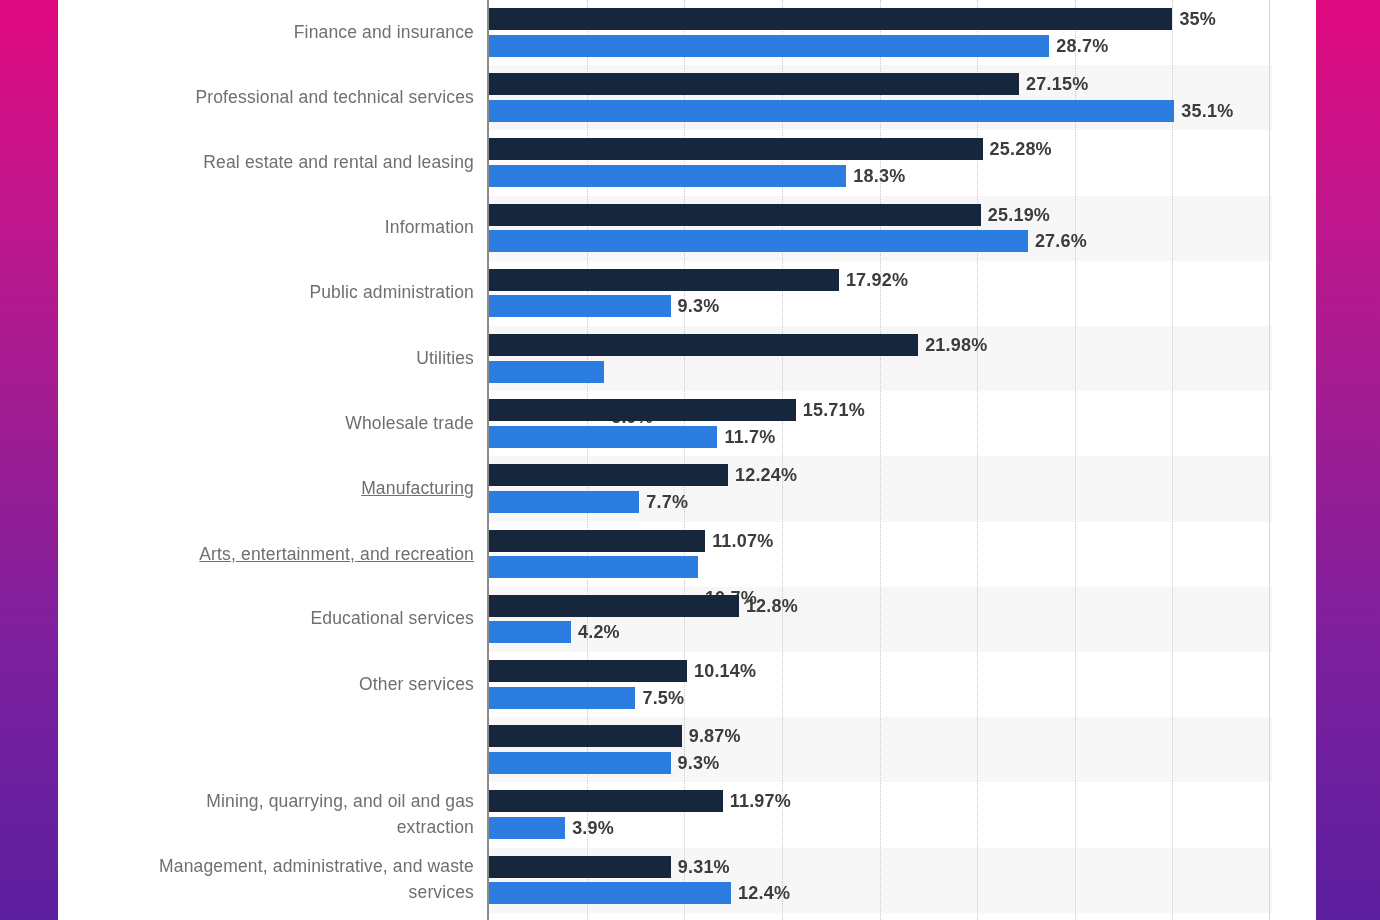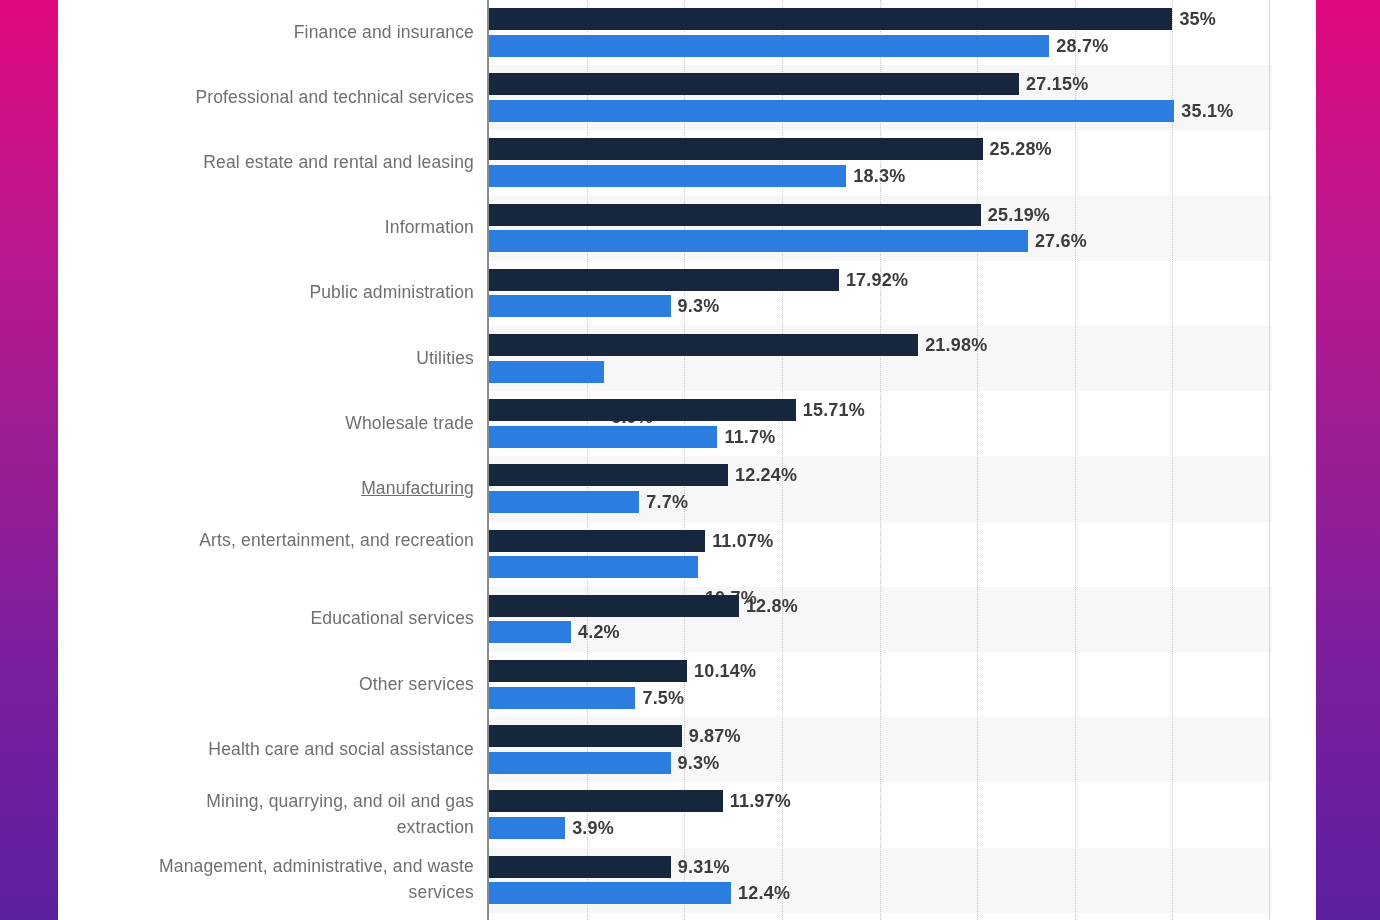--- a/index.html
+++ b/index.html
@@ -207,21 +207,21 @@
           <div class="row" style="top: 456.4px; height: 65.2px;">
             <div class="cat-label" style="top: 18.6px; text-decoration: underline;">
               <div>Manufacturing</div>
             </div>
             <div class="bar dark" style="top: 8px; width: 238.986px; background: rgb(22, 38, 60);"></div>
             <div class="bar-value" style="top: 8px; left: 676.986px;">12.24%</div>
             <div class="bar blue" style="top: 34.5px; width: 150.343px; background: rgb(43, 125, 224);"></div>
             <div class="bar-value" style="top: 34.5px; left: 588.342px;">7.7%</div>
           </div>
           <div class="row" style="top: 521.6px; height: 65.2px;">
-            <div class="cat-label" style="top: 5px;">
+            <div class="cat-label" style="top: 19px; text-decoration: underline;">
               <div>Arts, entertainment, and recreation</div>
             </div>
             <div class="bar dark" style="top: 8px; width: 216.142px; background: rgb(22, 38, 60);"></div>
             <div class="bar-value" style="top: 8px; left: 654.142px;">11.07%</div>
             <div class="bar blue" style="top: 34.5px; width: 208.917px; background: rgb(43, 125, 224);"></div>
             <div class="bar-value" style="top: 26px; left: 646.918px; margin-top: 39px;">10.7%</div>
           </div>
           <div class="row" style="top: 586.8px; height: 65.2px;">
             <div class="cat-label" style="top: 18.6px;">
               <div>Educational services</div>
@@ -234,23 +234,20 @@
           <div class="row" style="top: 652px; height: 65.2px;">
             <div class="cat-label" style="top: 18.6px;">
               <div>Other services</div>
             </div>
             <div class="bar dark" style="top: 8px; width: 197.983px; background: rgb(22, 38, 60);"></div>
             <div class="bar-value" style="top: 8px; left: 635.984px;">10.14%</div>
             <div class="bar blue" style="top: 34.5px; width: 146.438px; background: rgb(43, 125, 224);"></div>
             <div class="bar-value" style="top: 34.5px; left: 584.438px;">7.5%</div>
           </div>
           <div class="row" style="top: 717.2px; height: 65.2px;">
-            <div class="cat-label" style="top: 18.6px;">
-              <div>Health care and social assistance</div>
-            </div>
             <div class="bar dark" style="top: 8px; width: 192.712px; background: rgb(22, 38, 60);"></div>
             <div class="bar-value" style="top: 8px; left: 630.712px;">9.87%</div>
             <div class="bar blue" style="top: 34.5px; width: 181.583px; background: rgb(43, 125, 224);"></div>
             <div class="bar-value" style="top: 34.5px; left: 619.582px;">9.3%</div>
           </div>
           <div class="row" style="top: 782.4px; height: 65.2px;">
             <div class="cat-label" style="top: 5.6px;">
               <div>Mining, quarrying, and oil and gas</div>
               <div>extraction</div>
             </div>

